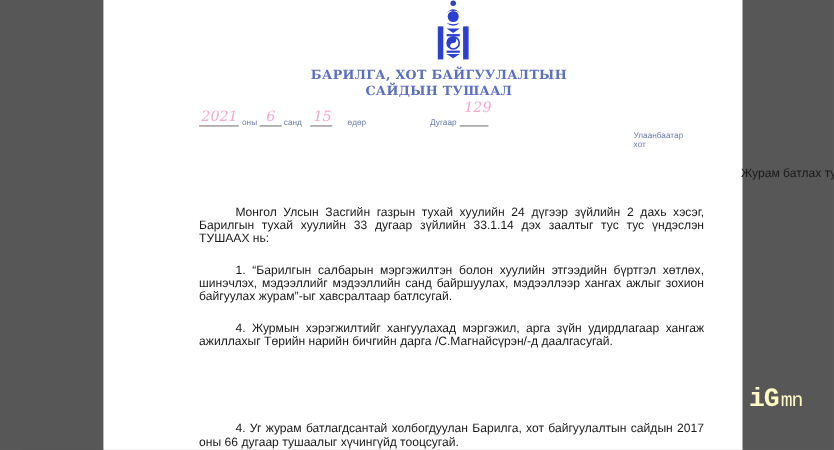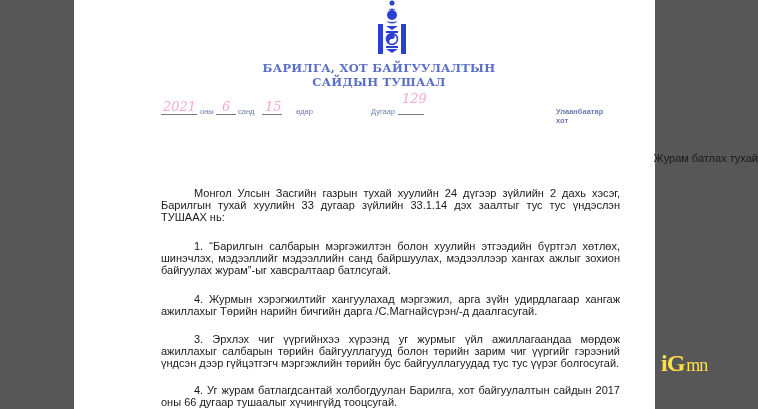--- a/index.html
+++ b/index.html
@@ -8,20 +8,21 @@
       width: 758px;
       height: 409px;
       overflow: hidden;
       background: #575757;
     }
     .viewer {
       position: relative;
       width: 602px;
       height: 409px;
       background: #575757;
+      margin-left: 20px;
     }
     .page {
       position: absolute;
       left: 74px;
       top: 0;
       width: 581px;
       height: 409px;
       background: #ffffff;
       overflow: hidden;
     }
@@ -80,23 +81,23 @@
       font-size: 11px;
       line-height: 12px;
       color: #1a1a1a;
       text-align: justify;
       text-indent: 33px;
     }
     .watermark {
       position: absolute;
       left: 661px;
       top: 350px;
-      font-family: Liberation Serif, serif;
+      font-family: Liberation Mono, monospace;
       font-weight: bold;
-      color: #fde047;
+      color: #fef9c3;
       font-size: 24px;
       letter-spacing: -1px;
     }
     .watermark .mn {
       font-weight: normal;
       font-size: 18px;
       margin-left: 2px;
     }
   </style>
 </head>
@@ -130,26 +131,25 @@
   <span class="uline" style="left:216px; top:114px; width:20px;"></span>
   <span class="hdr-field" style="left:238px; top:107px;">санд</span>
   <span class="hand" style="left:265px; top:99px;">15</span>
   <span class="uline" style="left:262px; top:114px; width:20px;"></span>
   <span class="hdr-field" style="left:296px; top:107px;">өдөр</span>
 
   <span class="hdr-field" style="left:371px; top:107px;text-align:center;">Дугаар</span>
   <span class="hand" style="left:402px; top:91px;">129</span>
   <span class="uline" style="left:398px; top:114px; width:26px;"></span>
 
-  <span class="hdr-field" style="left:556px; top:107px;font-weight:bold;">Улаанбаатар хот</span>
+  <span class="hdr-field" style="left:556px; top:118px;">Улаанбаатар хот</span>
 
   <div class="title">Журам батлах тухай</div>
 
   <div class="para" style="top:187px;">Монгол Улсын Засгийн газрын тухай хуулийн 24 дүгээр зүйлийн 2 дахь хэсэг, Барилгын тухай хуулийн 33 дугаар зүйлийн 33.1.14 дэх заалтыг тус тус үндэслэн ТУШААХ нь:</div>
   <div class="para" style="top:240px;">1. “Барилгын салбарын мэргэжилтэн болон хуулийн этгээдийн бүртгэл хөтлөх, шинэчлэх, мэдээллийг мэдээллийн санд байршуулах, мэдээллээр хангах ажлыг зохион байгуулах журам”-ыг хавсралтаар батлсугай.</div>
   <div class="para" style="top:293px;">4. Журмын хэрэгжилтийг хангуулахад мэргэжил, арга зүйн удирдлагаар хангаж ажиллахыг Төрийн нарийн бичгийн дарга /С.Магнайсүрэн/-д даалгасугай.</div>
-  <div class="para" style="top:333px;">3. Эрхлэх чиг үүргийнхээ хүрээнд уг журмыг үйл ажиллагаандаа мөрдөж ажиллахыг салбарын төрийн байгууллагууд болон төрийн зарим чиг үүргийг гэрээний үндсэн дээр гүйцэтгэгч мэргэжлийн төрийн бус байгууллагуудад тус тус үүрэг болгосугай.</div>
   <div class="para" style="top:384px;">4. Уг журам батлагдсантай холбогдуулан Барилга, хот байгуулалтын сайдын 2017 оны 66 дугаар тушаалыг хүчингүйд тооцсугай.</div>
 
   <div class="watermark">
     <span>iG</span><span class="mn">mn</span>
   </div>
 </div>
 
 </body></html>

